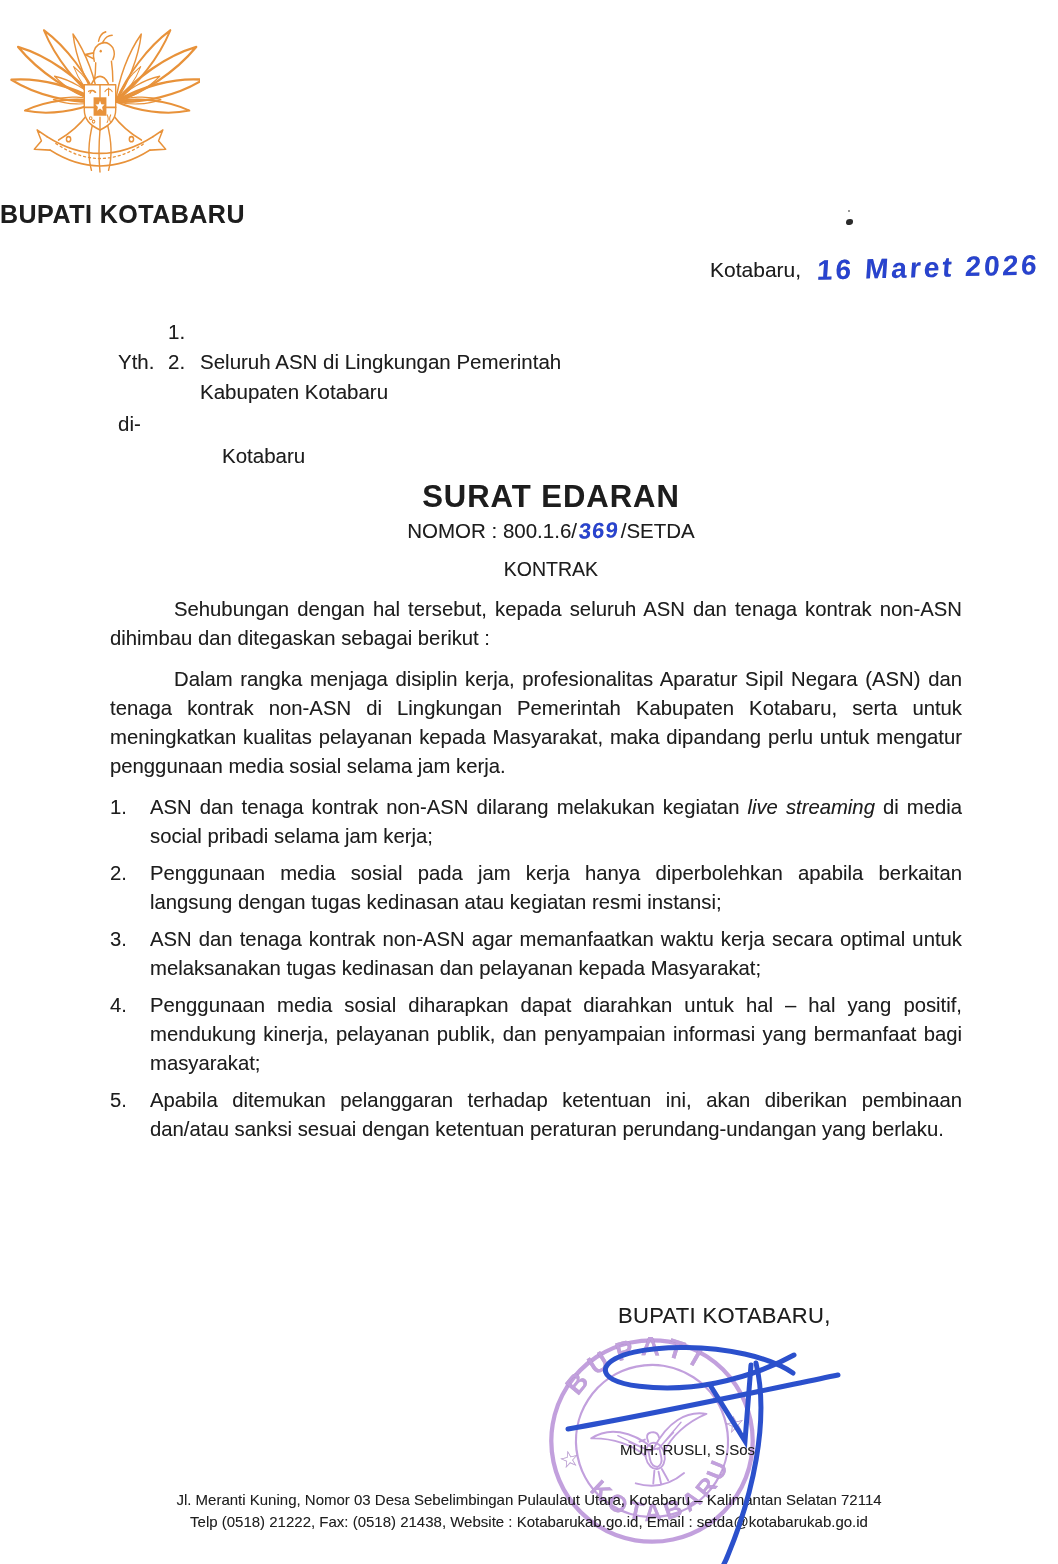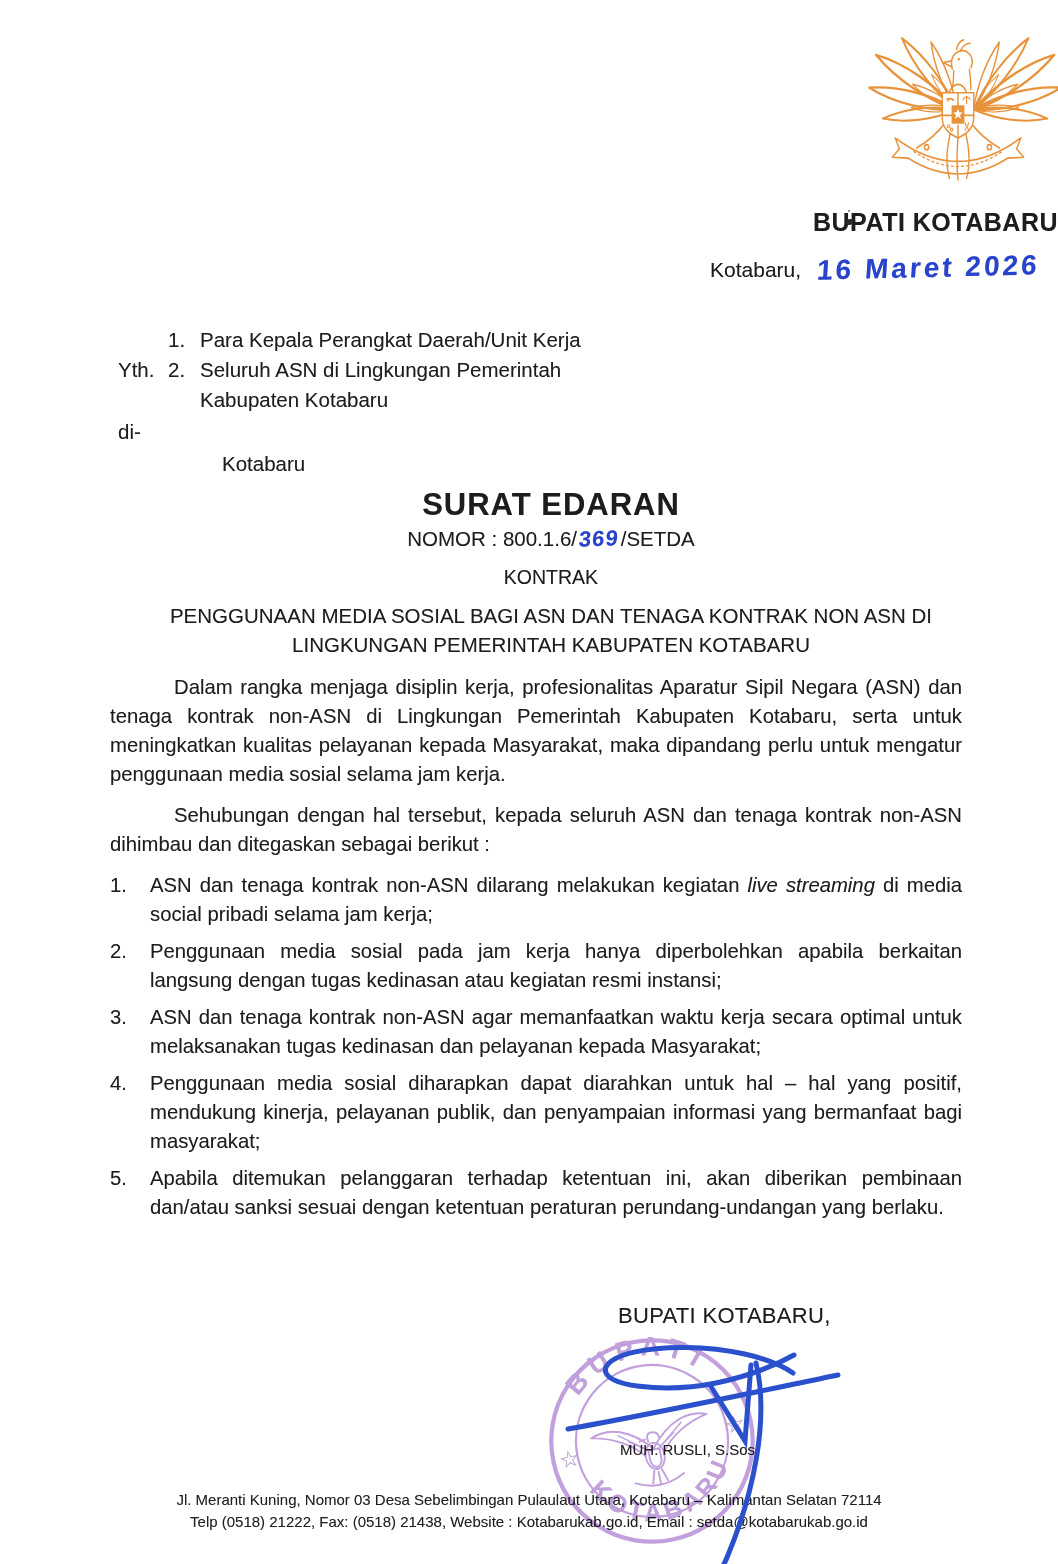--- a/index.html
+++ b/index.html
@@ -10,21 +10,21 @@
   }
   *{box-sizing:border-box;}
   body{margin:0;background:#9a9a9a;}
   .page{
     position:relative;width:1058px;height:1564px;margin:0 auto;
     background:#ffffff;overflow:hidden;color:#1d1d1d;
     font-family:"Liberation Sans","DejaVu Sans",sans-serif;
     text-shadow:0 0 .5px rgba(40,40,40,.35);
   }
   
-  .letterhead{text-align:right;padding-top:24px;}
+  .letterhead{text-align:left;padding-top:16px;}
   .emblem{color:var(--emblem-color);display:inline-block;}
   .office-title{font-size:25px;font-weight:bold;letter-spacing:.5px;margin-top:4px;}
   .ink-speck{position:absolute;left:846px;top:219px;width:7px;height:6px;background:#2b2b2b;border-radius:60% 40% 55% 45%;}
   .ink-speck:after{content:"";position:absolute;left:2px;top:-9px;width:2px;height:2px;background:#777;border-radius:50%;}
   
   .dateline{position:absolute;top:252px;left:710px;white-space:nowrap;font-size:21px;}
   .handwritten{color:var(--ink-hand);}
   .hand-date{display:inline-block;font-size:28px;font-weight:600;letter-spacing:3px;margin-left:16px;transform:rotate(-1.4deg) skewX(-5deg);}
   
   .addressee{margin:88px 0 0 118px;font-size:20.5px;line-height:30px;}
@@ -132,44 +132,42 @@
   <div class="dateline">
     <span>Kotabaru,</span><span class="handwritten hand-date">16 Maret 2026</span>
   </div>
 
   <div class="addressee">
     <div class="addr-row1">
       <span class="yth">Yth.</span>
       <div class="recipient-list">
           <div class="recipient-row">
             <span class="rec-num">1.</span>
-            <span class="rec-text">Para Kepala Perangkat Daerah/Unit Kerja</span>
           </div>
           <div class="recipient-row">
             <span class="rec-num">2.</span>
             <span class="rec-text">Seluruh ASN di Lingkungan Pemerintah Kabupaten Kotabaru</span>
           </div>
         </div>
     </div>
     <div class="di">di-</div>
     <div class="di-place">Kotabaru</div>
   </div>
 
   <div class="heading">
     <div class="doc-type">SURAT EDARAN</div>
     <div class="doc-number">
       <span>NOMOR : 800.1.6/</span><span class="handwritten hand-num">369</span><span>/SETDA</span>
     </div>
     <div class="tentang">KONTRAK</div>
-    <div class="subject">PENGGUNAAN MEDIA SOSIAL BAGI ASN DAN TENAGA KONTRAK NON ASN DI LINGKUNGAN PEMERINTAH KABUPATEN KOTABARU</div>
   </div>
 
   <div class="body-text">
+    <p class="para">Sehubungan dengan hal tersebut, kepada seluruh ASN dan tenaga kontrak non-ASN dihimbau dan ditegaskan sebagai berikut :</p>
     <p class="para">Dalam rangka menjaga disiplin kerja, profesionalitas Aparatur Sipil Negara (ASN) dan tenaga kontrak non-ASN di Lingkungan Pemerintah Kabupaten Kotabaru, serta untuk meningkatkan kualitas pelayanan kepada Masyarakat, maka dipandang perlu untuk mengatur penggunaan media sosial selama jam kerja.</p>
-    <p class="para">Sehubungan dengan hal tersebut, kepada seluruh ASN dan tenaga kontrak non-ASN dihimbau dan ditegaskan sebagai berikut :</p>
     <div class="directive-list">
         <div class="directive-item">
           <span class="d-num">1.</span>
           <div class="d-text"><span>ASN dan tenaga kontrak non-ASN dilarang melakukan kegiatan </span><em>live streaming</em><span> di media social pribadi selama jam kerja;</span></div>
         </div>
         <div class="directive-item">
           <span class="d-num">2.</span>
           <div class="d-text"><span>Penggunaan media sosial pada jam kerja hanya diperbolehkan apabila berkaitan langsung dengan tugas kedinasan atau kegiatan resmi instansi;</span></div>
         </div>
         <div class="directive-item">

